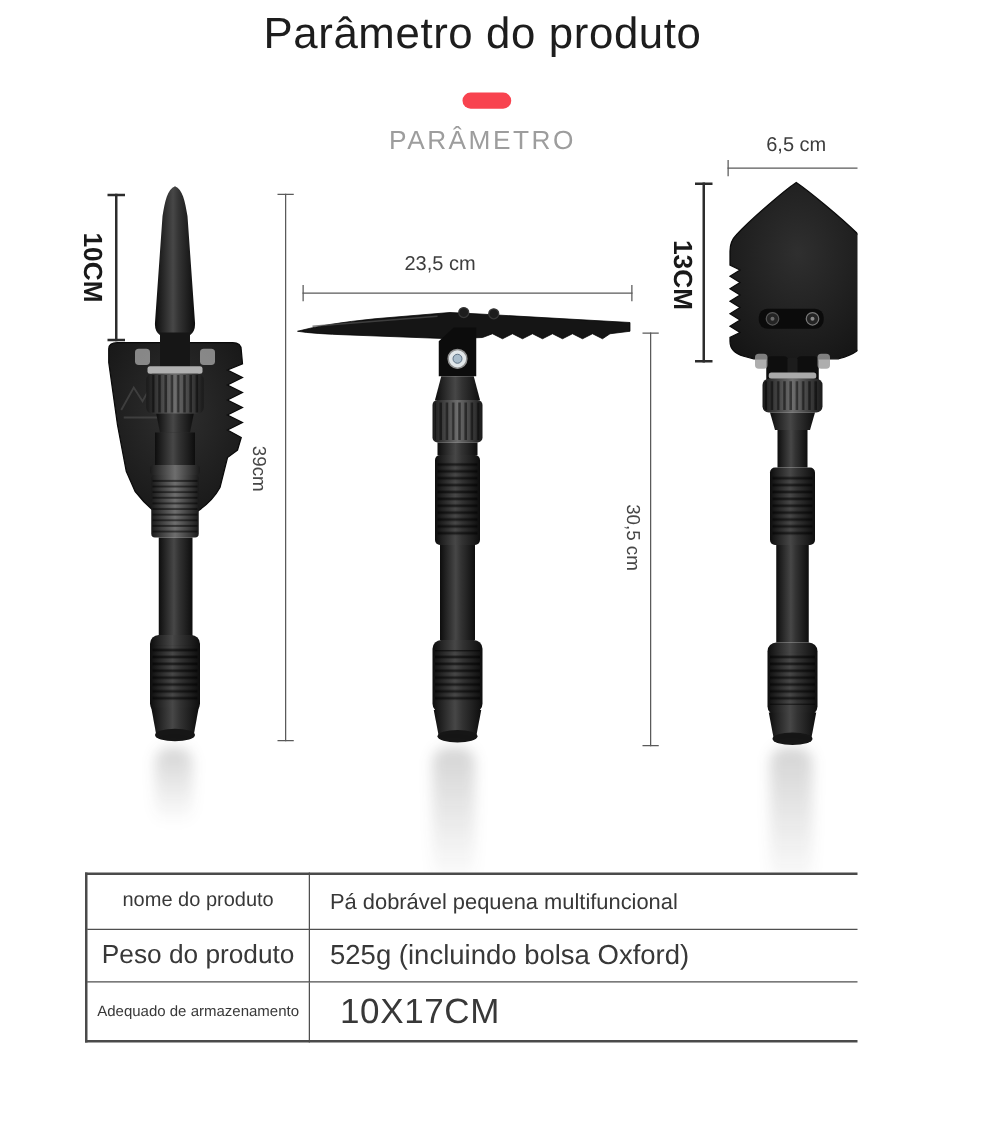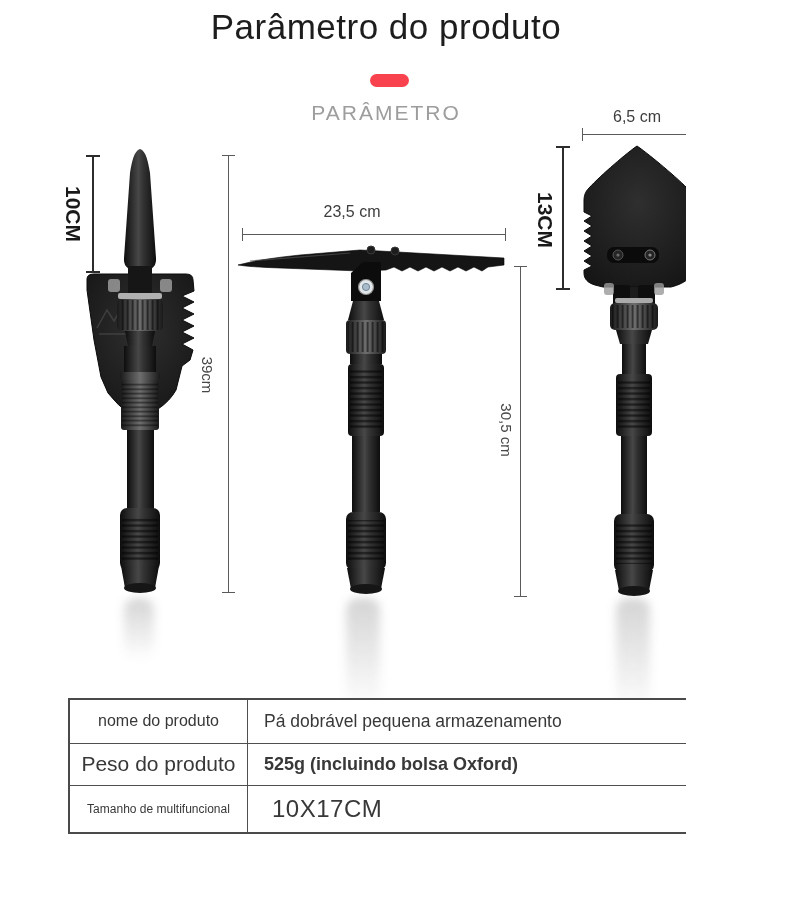--- a/index.html
+++ b/index.html
@@ -33,26 +33,26 @@
         background:linear-gradient(to bottom, rgba(40,40,40,0.20), rgba(40,40,40,0));}
 
   
   table.spec{position:absolute;left:68px;top:698px;width:631px;border-collapse:collapse;
              table-layout:fixed;background:#fff;border:2px solid #4a4a4a;color:#383838;}
   table.spec td{border:1.5px solid #4f4f4f;vertical-align:middle;overflow:hidden;}
   td.lab{width:175px;text-align:center;}
   td.val{padding-left:16px;}
   .r1{height:44px}.r2{height:42px}.r3{height:46px}.r4{height:51px}.r5{height:48px}
   .r1 .lab{font-size:16px;}      .r1 .v1{font-size:17.5px;}
-  .r2 .lab{font-size:21px;text-align:center;}    .r2 .v1{font-size:18px;font-weight:bold;}
+  .r2 .lab{font-size:21px;text-align:center;}    .r2 .v1{font-size:22px;}
   .r3 .lab{font-size:15.5px;}    .r3 .v1{font-size:16px;display:block;line-height:19px;}
                                  .r3 .v2{font-size:15px;display:block;line-height:17px;padding-left:0px;}
   .r4 .lab{font-size:17.5px;line-height:21px;} .r4 .v1{font-size:15.5px;display:block;line-height:20px;}
                                  .r4 .v2{font-size:18px;display:block;line-height:20px;margin-left:-12px;padding-left:0px;}
-  .r5 .lab{font-size:12px;}      .r5 .v1{font-size:24px;letter-spacing:0.5px;padding-left:8px;}
+  .r5 .lab{font-size:12px;}      .r5 .v1{font-size:28px;letter-spacing:0.5px;padding-left:8px;}
 </style>
 </head>
 <body>
 
 <div id="stage">
 
   <div class="centered title">Parâmetro do produto</div>
   <div class="accent" style="background: rgb(248, 67, 79);"></div>
   <div class="centered subtitle">PARÂMETRO</div>
 
@@ -175,26 +175,26 @@
   <span class="dlab mid" style="left:352px;top:212px;">23,5 cm</span>
   <span class="dlab rot" style="left:506px;top:430px;">30,5 cm</span>
   <span class="dlab mid" style="left:637px;top:117px;">6,5 cm</span>
   <span class="dlab rot big" style="left:545px;top:220px;">13CM</span>
   <span class="dlab rot big" style="left:693px;top:401px;">40CM</span>
 
   <table class="spec">
     <tbody>
         <tr class="r1">
       <td class="lab"><span>nome do produto</span></td>
-      <td class="val"><span class="v1">Pá dobrável pequena armazenamento</span></td>
+      <td class="val"><span class="v1">Pá dobrável pequena multifuncional</span></td>
     </tr>
     <tr class="r2">
       <td class="lab"><span>Peso do produto</span></td>
       <td class="val"><span class="v1">525g (incluindo bolsa Oxford)</span></td>
     </tr>
     <tr class="r5">
-      <td class="lab"><span>Tamanho de multifuncional</span></td>
+      <td class="lab"><span>Adequado de armazenamento</span></td>
       <td class="val"><span class="v1">10X17CM</span></td>
     </tr>
   </tbody>
     </table>
 
 </div>
 
 </body></html>

